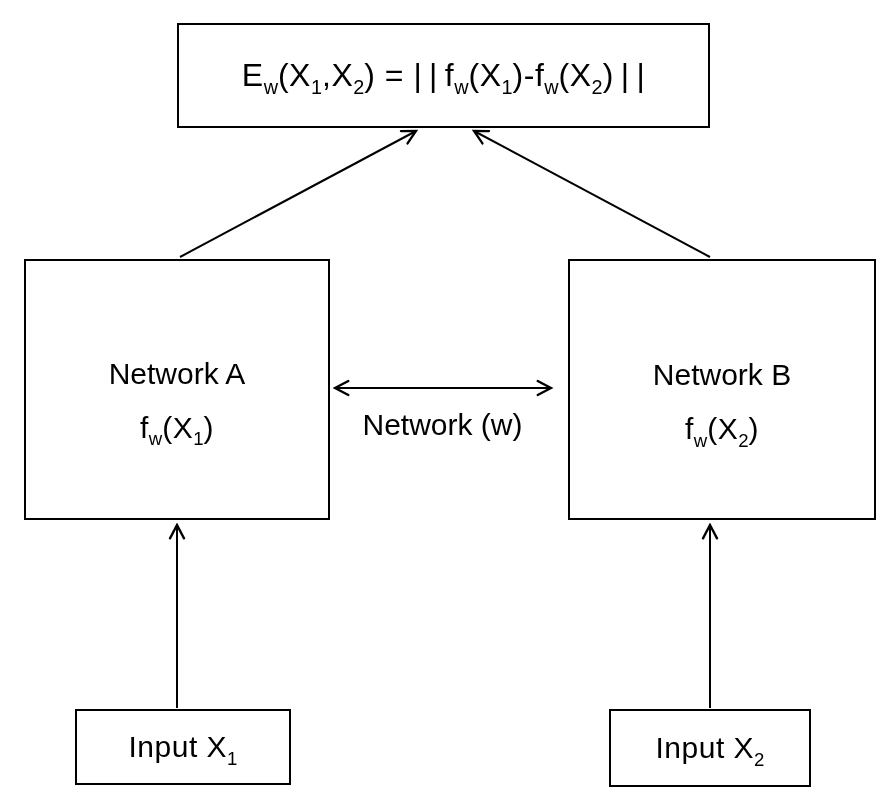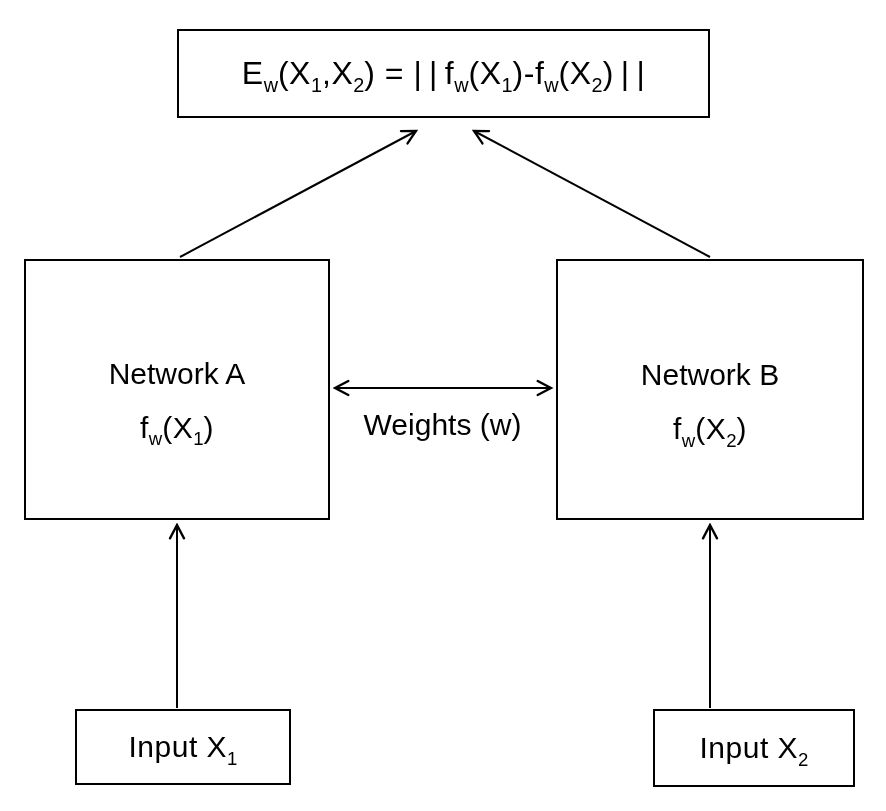--- a/index.html
+++ b/index.html
@@ -32,34 +32,33 @@
     display: flex;
     flex-direction: column;
     align-items: center;
     justify-content: center;
     text-align: center;
   }
   #energy-box {
     left: 177px;
     top: 23px;
     width: 533px;
-    height: 89px;
+    height: 105px;
     font-size: 32px;
-    margin-top: 6px;
   }
   #network-a {
     left: 24px;
     top: 259px;
     width: 306px;
     height: 261px;
     padding-top: 22px;
     font-size: 30px;
   }
   #network-b {
-    left: 556px;
+    left: 568px;
     top: 259px;
     width: 308px;
     height: 261px;
     padding-top: 25px;
     font-size: 30px;
   }
   .net-formula {
     margin-top: 20px;
   }
   #input-a {
@@ -68,21 +67,20 @@
     width: 216px;
     height: 76px;
     font-size: 30px;
   }
   #input-b {
     left: 609px;
     top: 709px;
     width: 202px;
     height: 78px;
     font-size: 30px;
-    margin-left: 44px;
   }
   #weights-label {
     position: absolute;
     left: 329px;
     top: 408px;
     width: 227px;
     text-align: center;
     font-size: 30px;
   }
   .formula {
@@ -121,21 +119,21 @@
   <div class="box" id="network-a">
     <div class="net-title">Network A</div>
     <div class="net-formula formula"><span>f</span><span class="sub">w</span><span>(X</span><span class="sub">1</span><span>)</span></div>
   </div>
 
   <div class="box" id="network-b">
     <div class="net-title">Network B</div>
     <div class="net-formula formula"><span>f</span><span class="sub">w</span><span>(X</span><span class="sub">2</span><span>)</span></div>
   </div>
 
-  <div id="weights-label">Weights (w)</div>
+  <div id="weights-label">Network (w)</div>
 
   <div class="box" id="input-a">
     <div class="formula"><span>Input X</span><span class="sub">1</span></div>
   </div>
 
   <div class="box" id="input-b">
     <div class="formula"><span>Input X</span><span class="sub">2</span></div>
   </div>
 
 </div>

